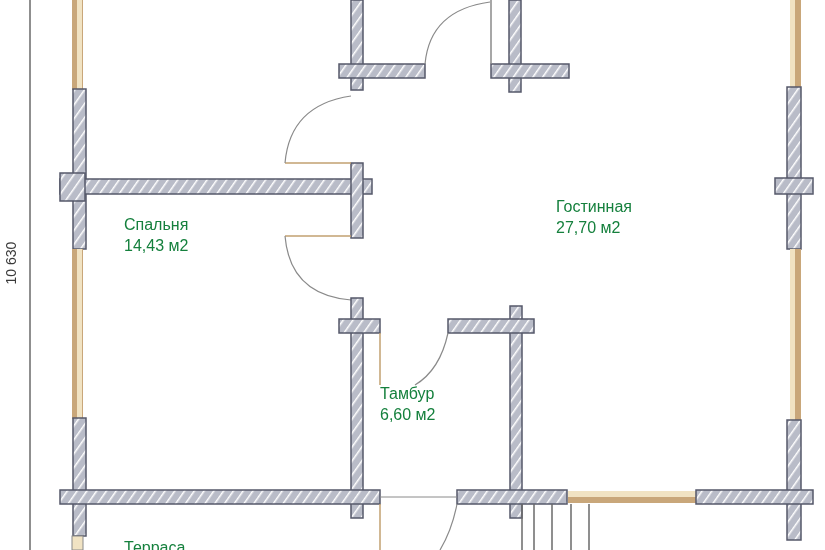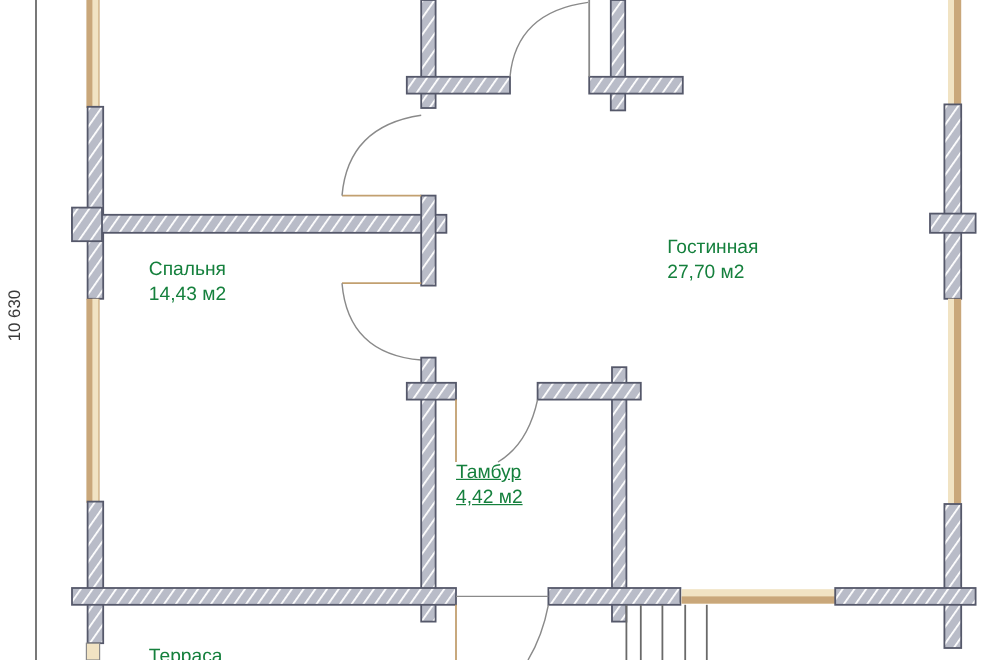--- a/index.html
+++ b/index.html
@@ -98,20 +98,20 @@
 <div class="room-label" style="left:124px; top:214px;">
   <div>Спальня</div>
   <div>14,43 м2</div>
 </div>
 
 <div class="room-label" style="left:556px; top:196px;">
   <div>Гостинная</div>
   <div>27,70 м2</div>
 </div>
 
-<div class="room-label" style="left:380px; top:383px;text-decoration:underline;">
+<div class="room-label" style="left:380px; top:383px;">
   <div>Тамбур</div>
-  <div>4,42 м2</div>
+  <div>6,60 м2</div>
 </div>
 
 <div class="room-label" style="left:124px; top:537px;">
   <div>Терраса</div>
 </div>
 
 </body></html>

